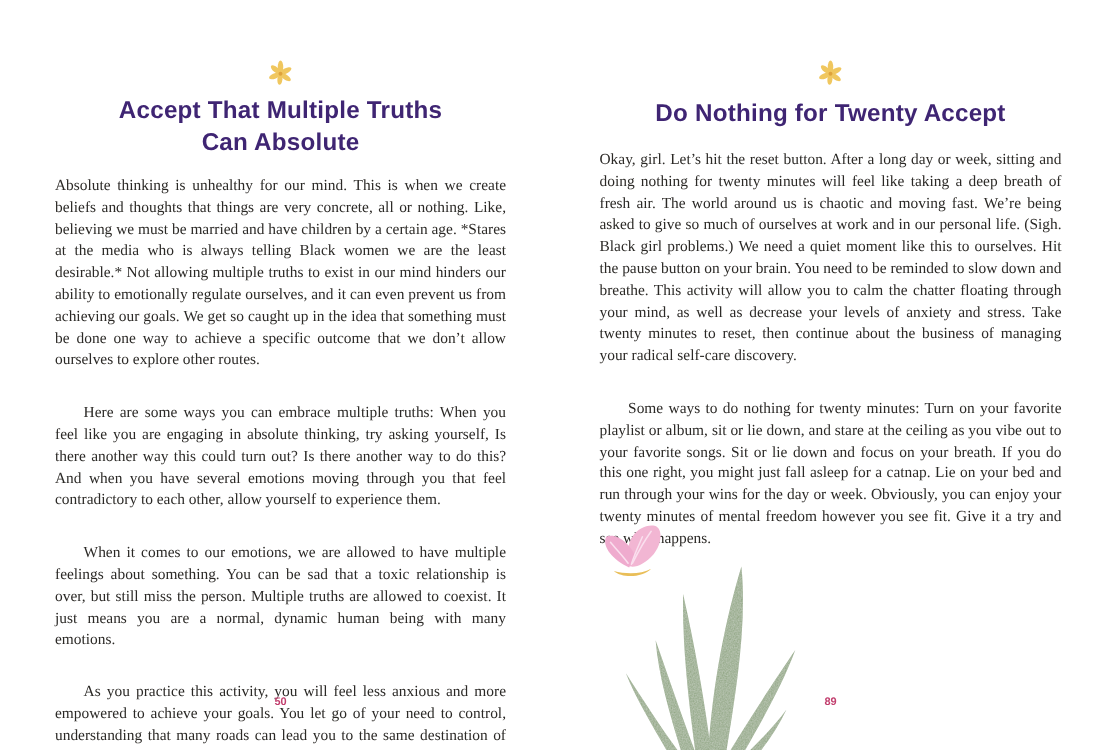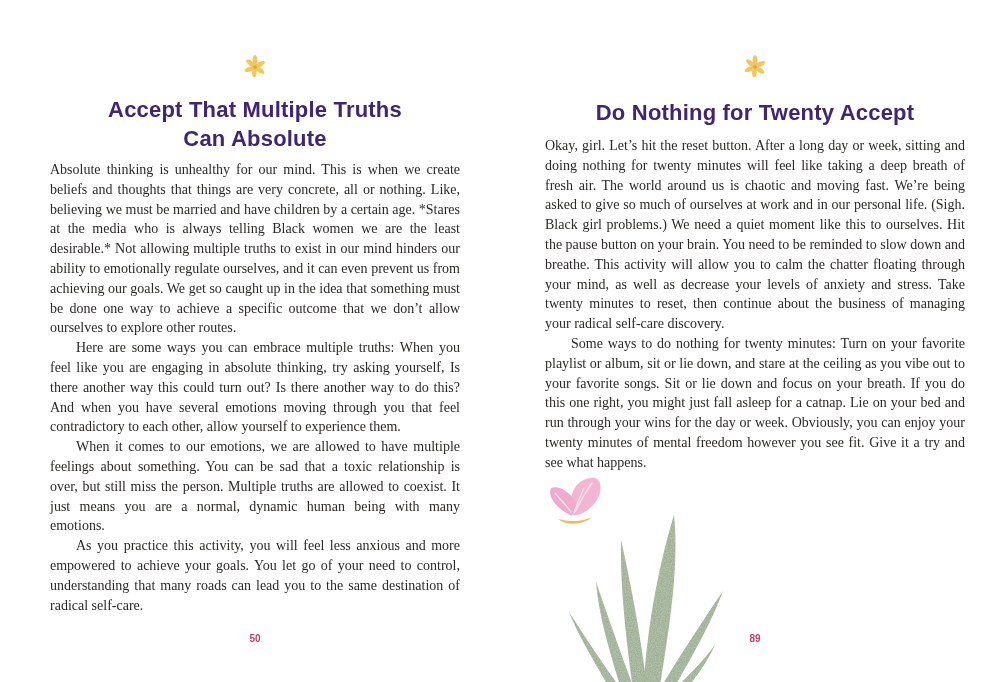--- a/index.html
+++ b/index.html
@@ -25,21 +25,21 @@
   .ornament {
     position: absolute;
     top: 54px;
     left: 0; right: 0;
     display: flex;
     justify-content: center;
   }
   .chapter-title {
     position: absolute;
     left: 0; right: 0;
-    margin: 10px;
+    margin: 0;
     text-align: center;
     font-family: "Liberation Sans", sans-serif;
     font-weight: 700;
     font-size: 22px;
     line-height: 29px;
     letter-spacing: 0.2px;
     color: var(--title-purple, #3F2573);
   }
   .page.left  .chapter-title { top: 85px; }
   .page.right .chapter-title { top: 88px; }
@@ -51,21 +51,21 @@
     font-size: 14px;
     line-height: 19.8px;
     color: var(--body-color, #2B2926);
     hyphens: auto;
     -webkit-hyphens: auto;
   }
   .page.left  .body-text { top: 160px; }
   .page.right .body-text { top: 136px; }
 
   .body-text p { margin: 0; }
-  .body-text p.indent { text-indent: 26px; }
+  .body-text p.indent { text-indent: 26px; margin-top: 28px; }
   .body-text .it { }
 
   .page-number {
     position: absolute;
     top: 633px;
     left: 0; right: 0;
     text-align: center;
     font-family: "Liberation Sans", sans-serif;
     font-weight: 700;
     font-size: 10px;

